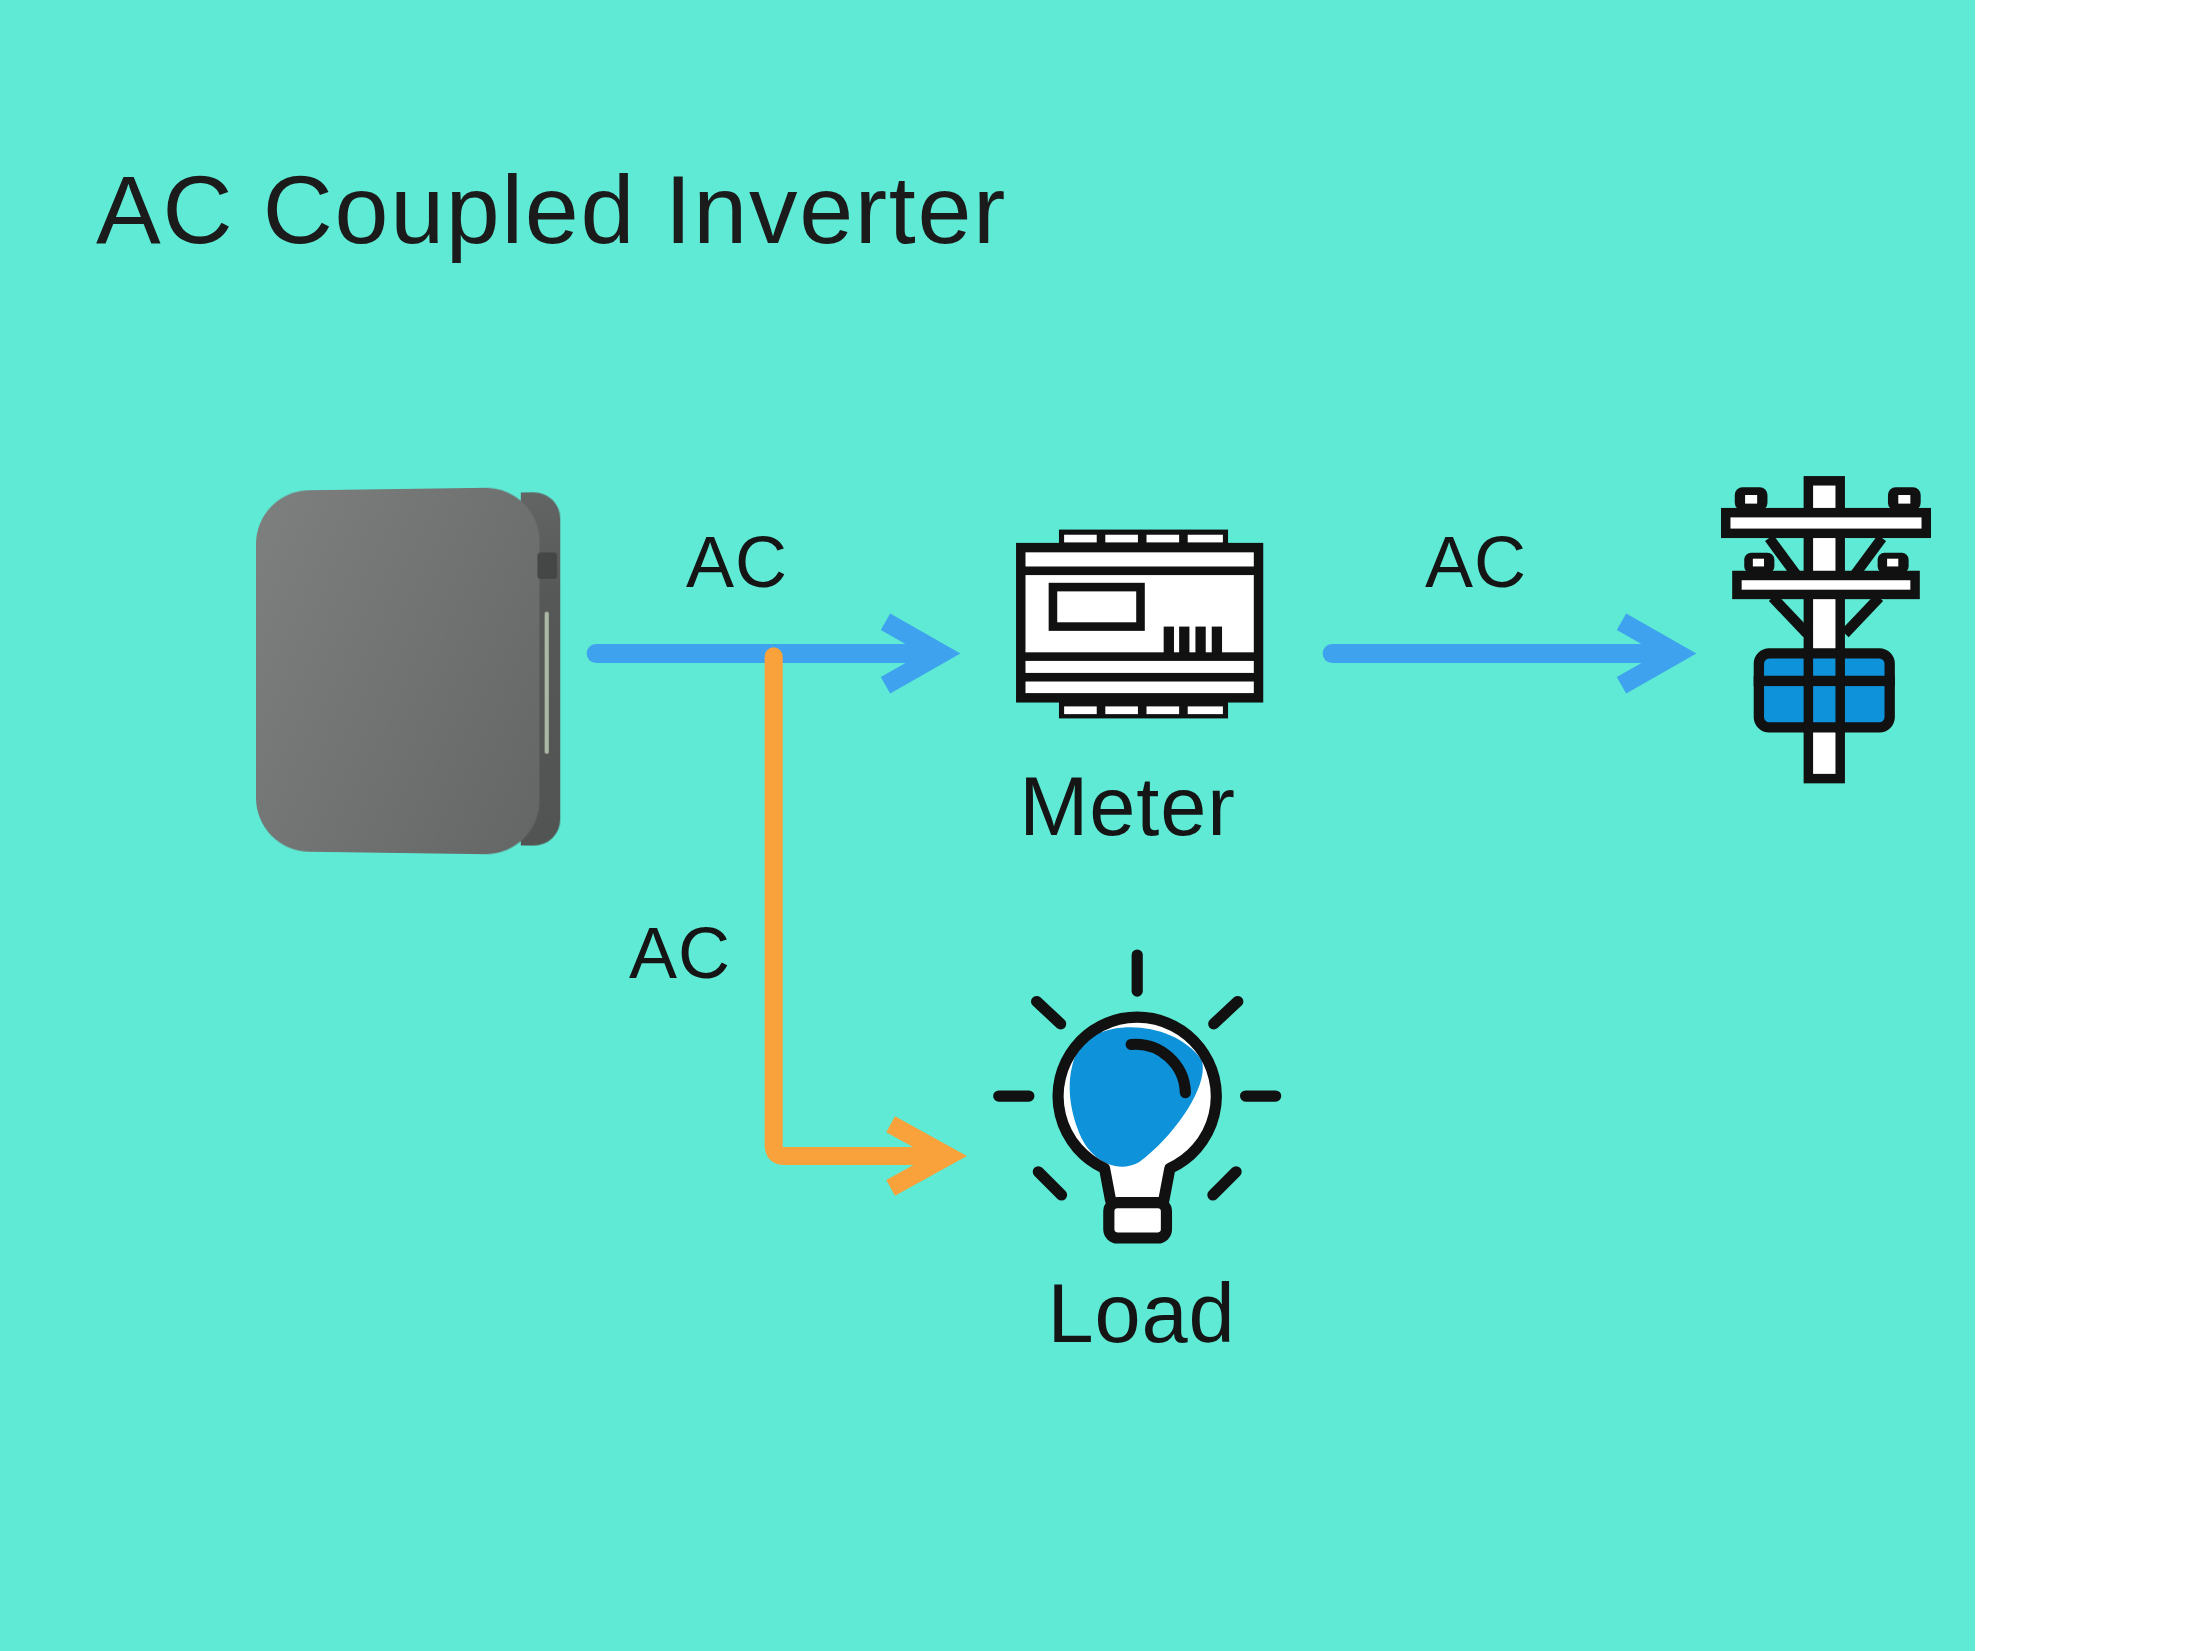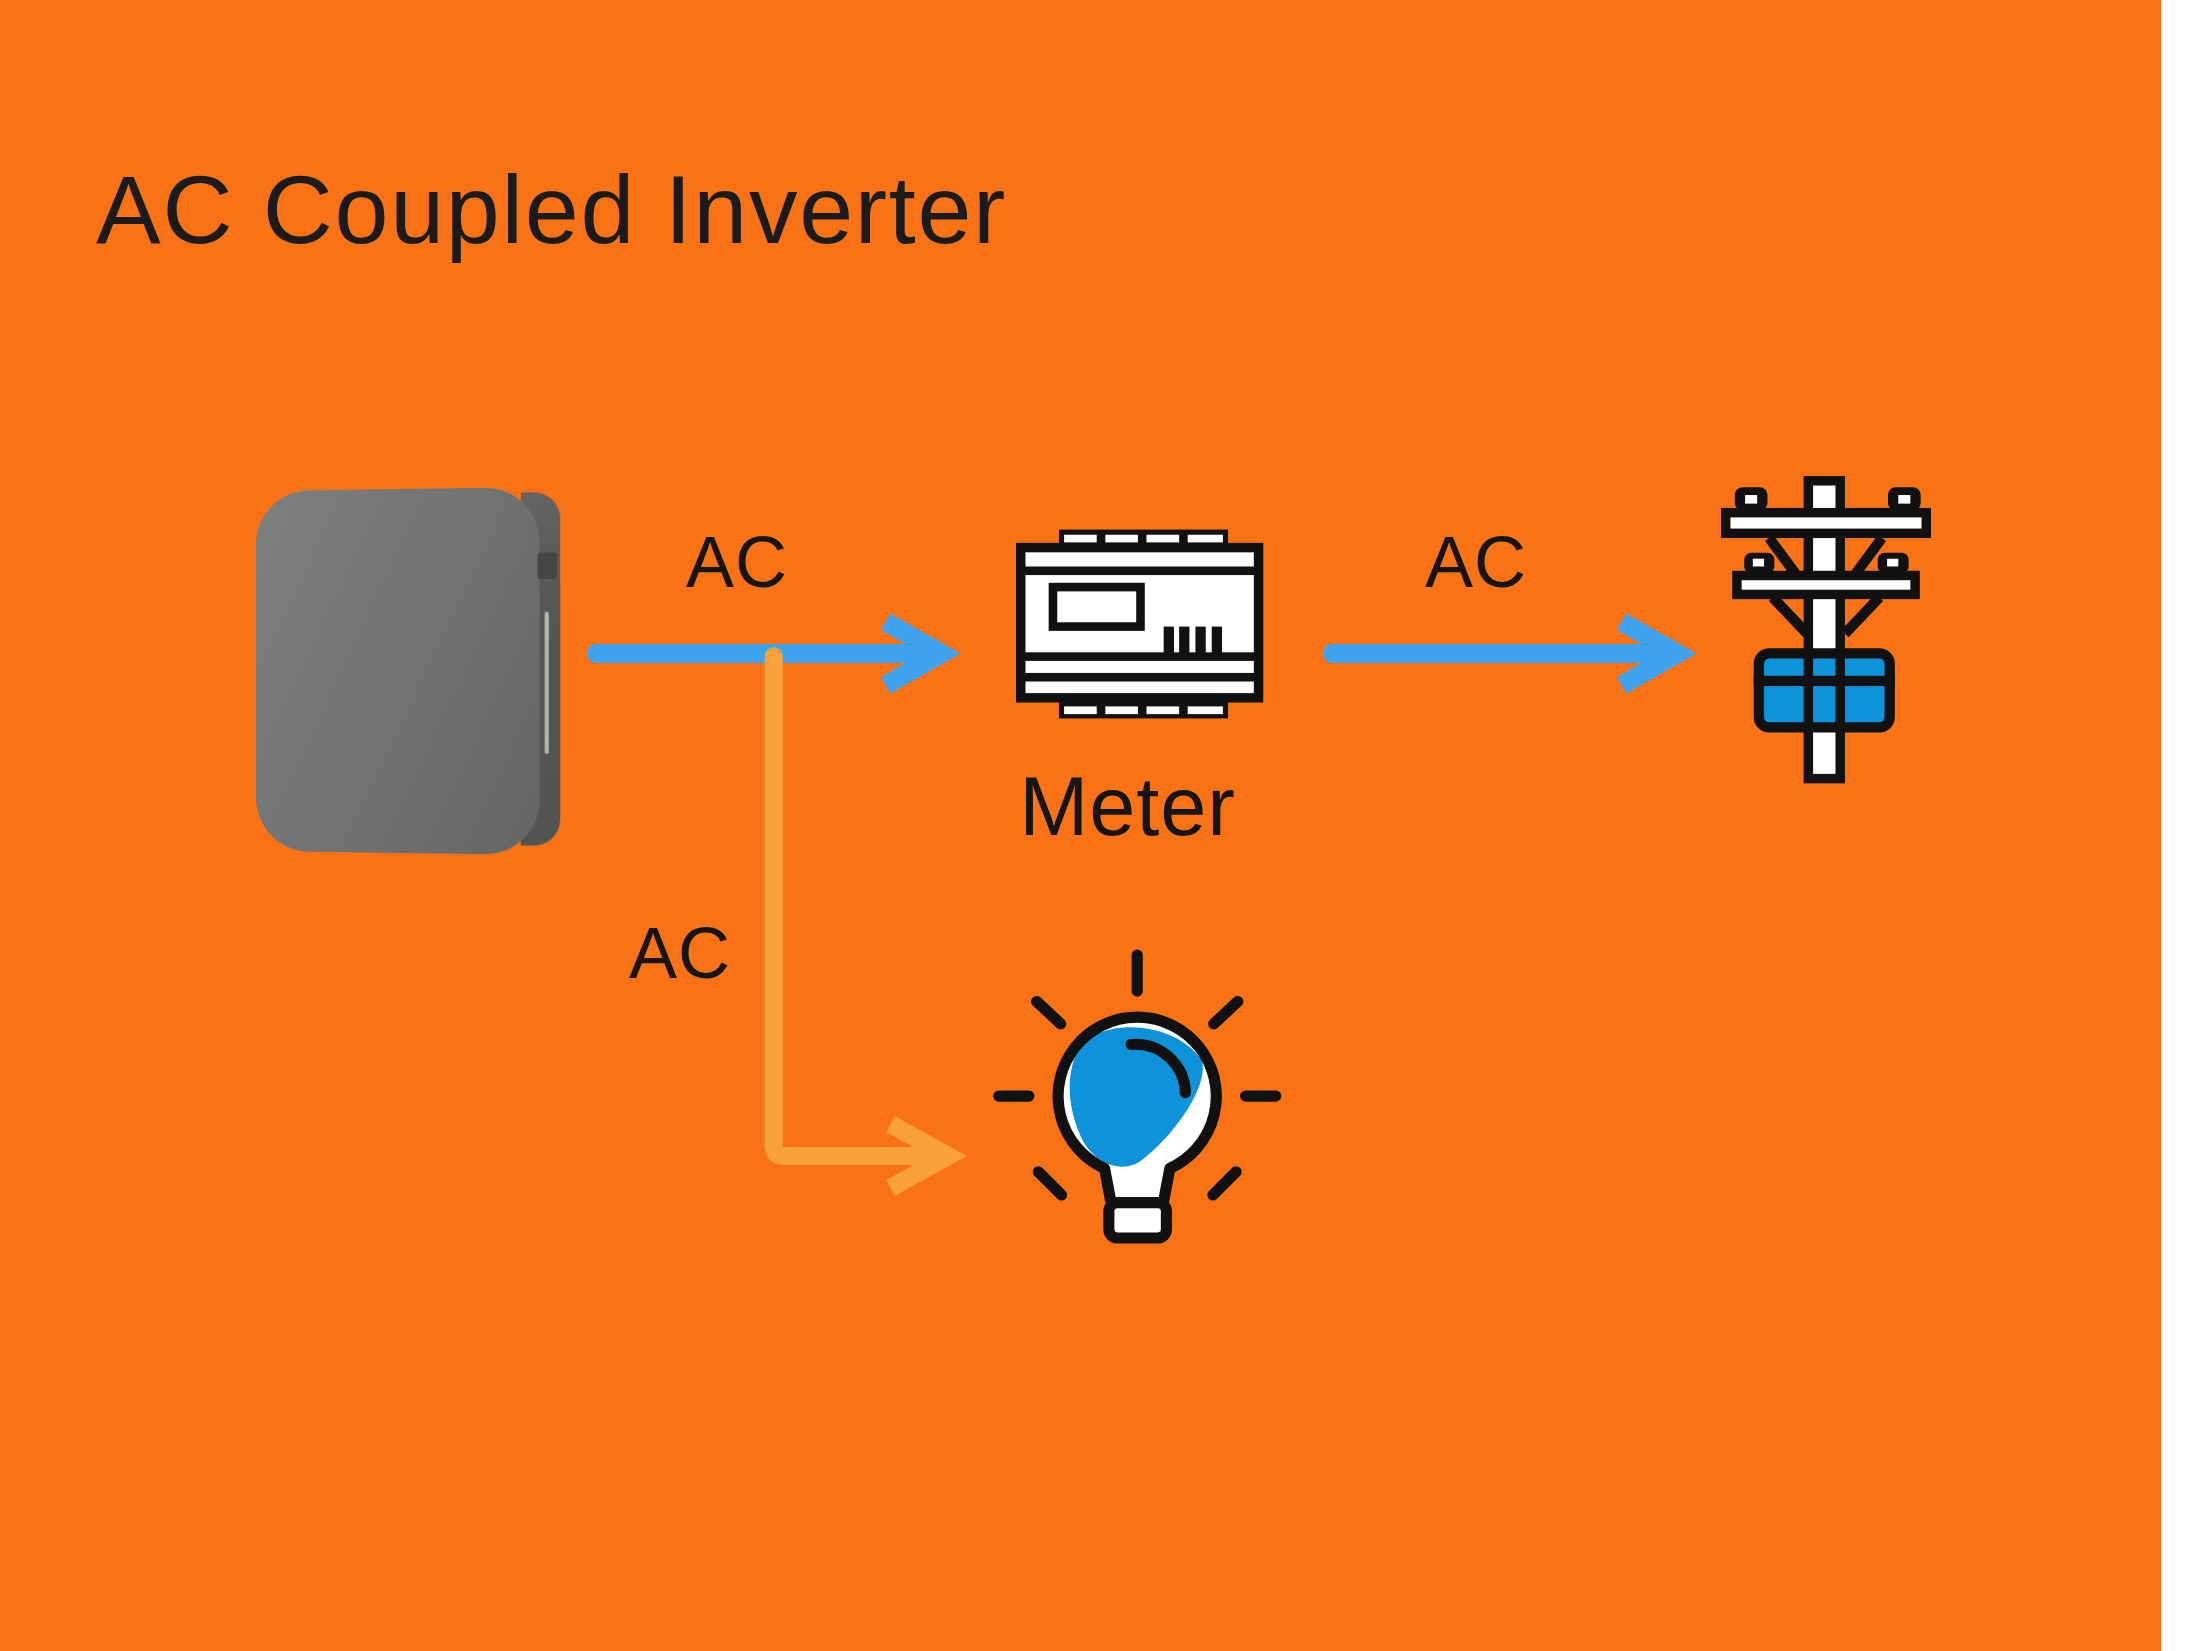--- a/index.html
+++ b/index.html
@@ -1,17 +1,17 @@
 <!DOCTYPE html>
 <html style="font-size:13.8px"><head>
 <meta charset="utf-8">
 <style>
   html,body{margin:0;padding:0;background:#fff;}
   #canvas{
-    position:relative;width:2161px;height:1652px;background:#f97316;overflow:hidden;
+    position:relative;width:1975px;height:1652px;background:#5eead4;overflow:hidden;
     font-family:"Liberation Sans", sans-serif;color:#1b1b1b;
   }
   .abs{position:absolute;}
   .page-title{
     left:96px;top:152px;font-size:97px;letter-spacing:1.7px;color:#1b1b1b;
     line-height:1.2;white-space:nowrap;
   }
   .ac-label{
     font-size:72px;letter-spacing:0.9px;color:#151515;line-height:1.15;
     transform:translateX(-50%);white-space:nowrap;
@@ -155,15 +155,16 @@
       <line x1="296" y1="172" x2="331" y2="172"></line>
       <line x1="55" y1="260" x2="82" y2="287"></line>
       <line x1="285" y1="260" x2="258" y2="287"></line>
     </g>
     <path d="M 139,293 L 132,256 A 92,92 0 1 1 208,256 L 201,293 Z" fill="#fff"></path>
     <path d="M 100,120 C 122,80 212,82 245,130 C 254,158 216,216 172,249 C 147,263 114,248 101,211 C 88,176 89,146 100,120 Z" clip-path="url(#bulbClip)" fill="#0E93DB"></path>
     <path d="M 163,112 A 58,58 0 0 1 226,168" fill="none" stroke="#111" stroke-width="13" stroke-linecap="round"></path>
     <path d="M 139,293 L 132,256 A 92,92 0 1 1 208,256 L 201,293" fill="none" stroke="#111" stroke-width="13" stroke-linecap="round" stroke-linejoin="round"></path>
     <rect x="137" y="296" width="67" height="41" rx="10" fill="#fff" stroke="#111" stroke-width="13"></rect>
   </svg>
+  <div class="abs node-label" style="left:991px;top:1266px;width:301px">Load</div>
 
 </div>
 
 
 </body></html>

